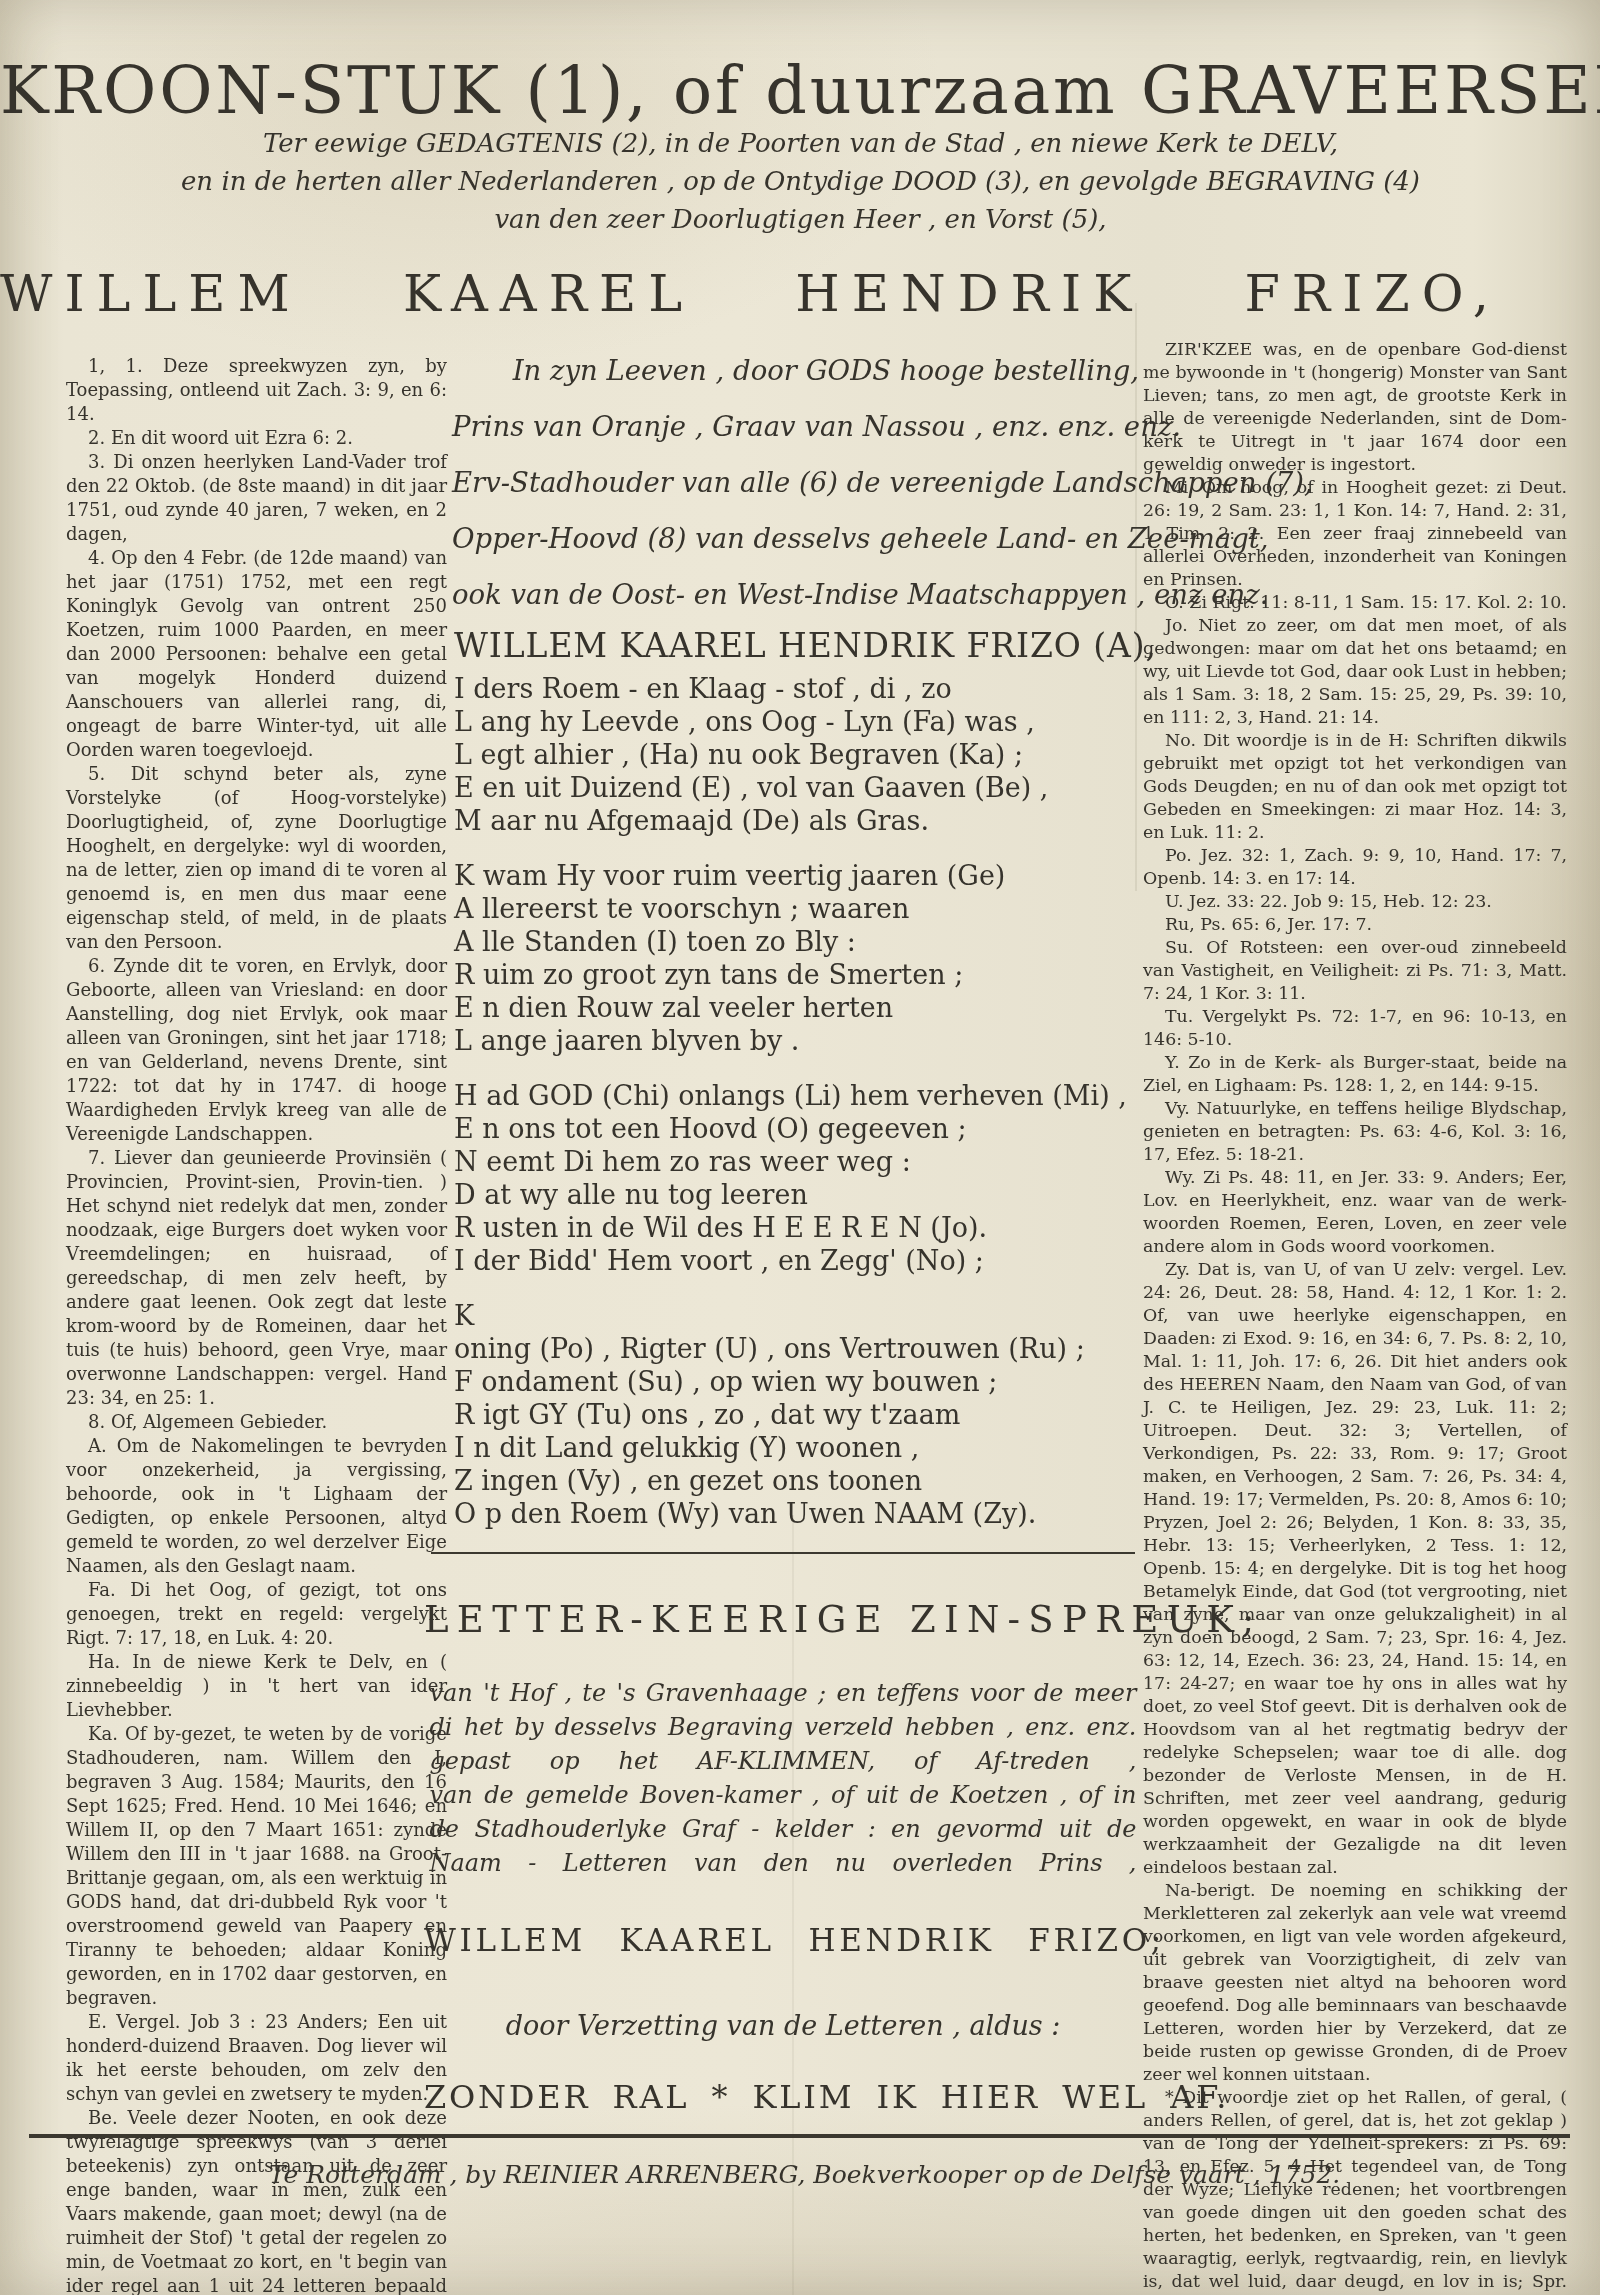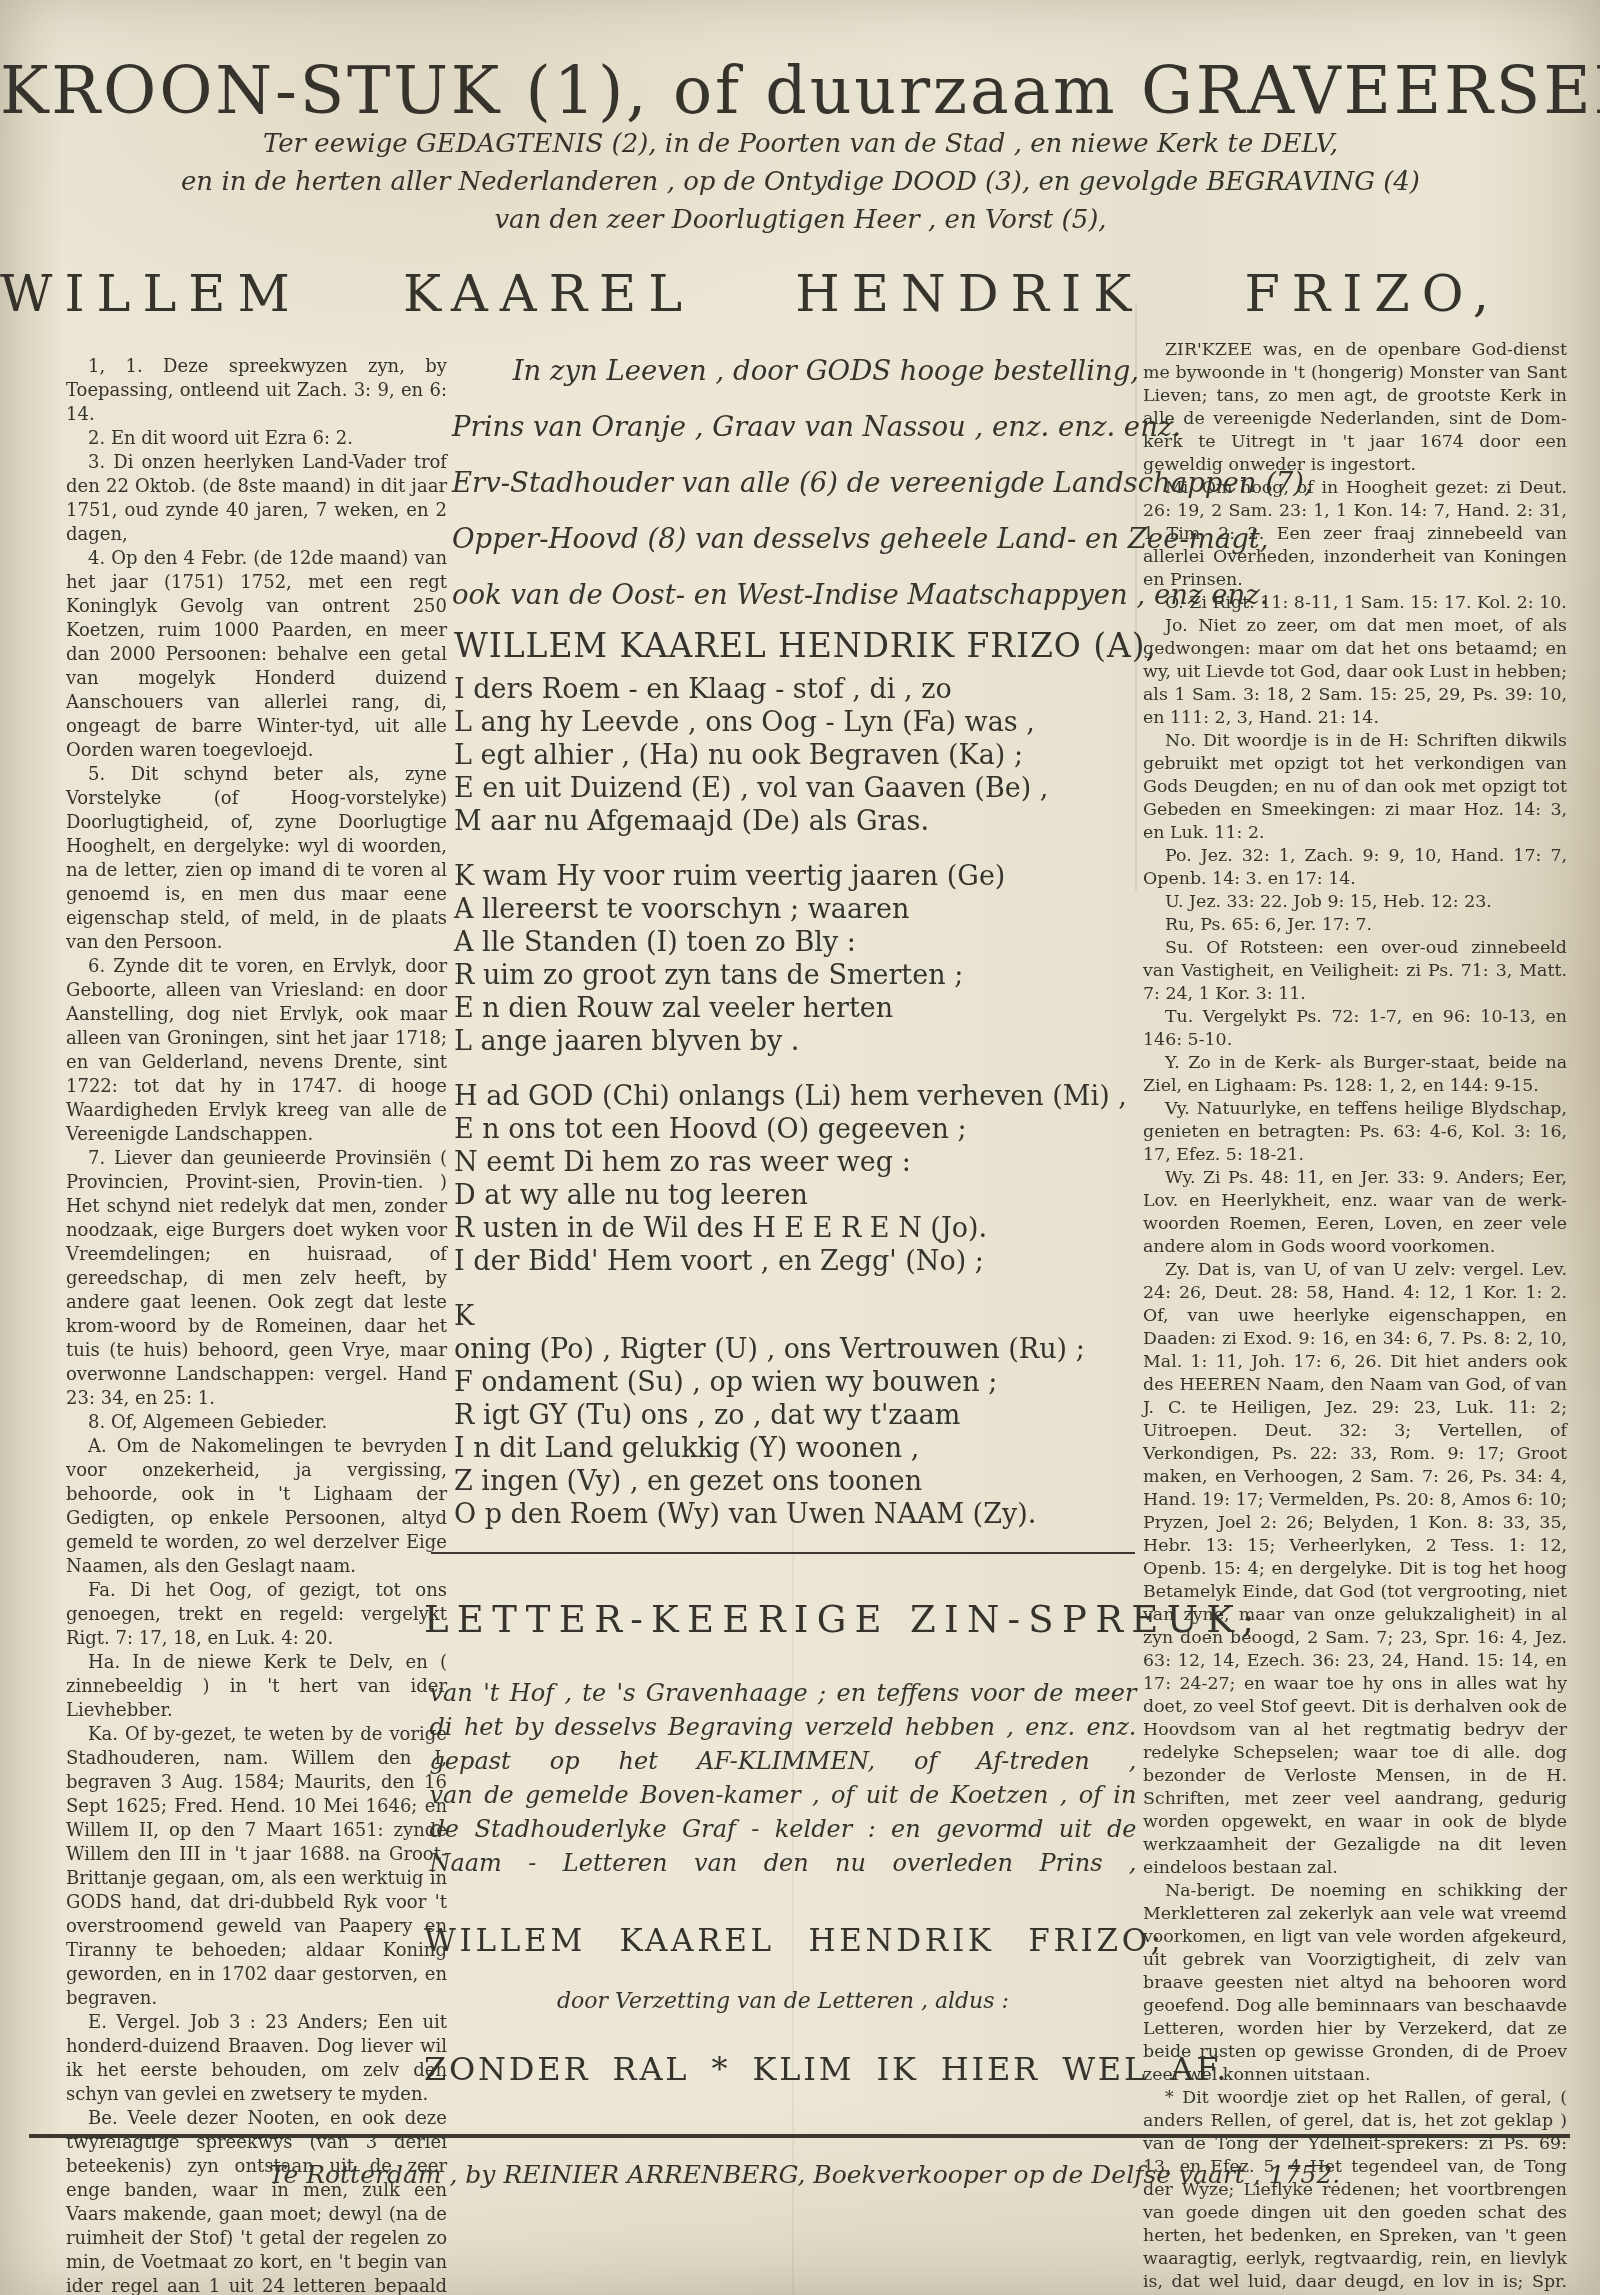--- a/index.html
+++ b/index.html
@@ -43,21 +43,21 @@
   .acrostic-title{font-size:33px;letter-spacing:0.9px;white-space:nowrap;margin-bottom:7.3px;}
   .stanza{margin-top:22px;}
   .stanza:first-of-type{margin-top:4px;}
   .poem-line{font-size:27px;line-height:33px;white-space:nowrap;}
 
   .spreuk{position:absolute;left:424px;top:1552px;width:718px;text-align:center;}
   .spreuk-rule{border:none;border-top:2.8px solid #3b382f;margin:0 7.3px 44px 7.3px;}
   .spreuk-heading{font-size:37px;letter-spacing:8.3px;white-space:nowrap;margin-bottom:35px;}
   .spreuk-line{font-style:italic;font-size:24px;line-height:34px;text-align:justify;text-align-last:justify;white-space:nowrap;padding:0 5.5px;}
   .spreuk-name{font-size:31px;letter-spacing:3.7px;word-spacing:20px;margin-top:42px;white-space:nowrap;}
-  .spreuk-aldus{font-style:italic;font-size:22px;margin-top:30px;white-space:nowrap;}
+  .spreuk-aldus{font-style:italic;font-size:27px;margin-top:52px;white-space:nowrap;}
   .spreuk-motto{font-size:32px;letter-spacing:2.8px;word-spacing:9.2px;margin-top:37px;white-space:nowrap;}
 
   .bottom-rule{position:absolute;left:29px;top:2134px;width:1541px;height:3.7px;background:#3b382f;}
   .imprint{
     position:absolute;top:2160px;left:4px;width:100%;
     text-align:center;font-style:italic;font-size:25px;white-space:nowrap;
   }
 </style>
 </head>
 <body>

